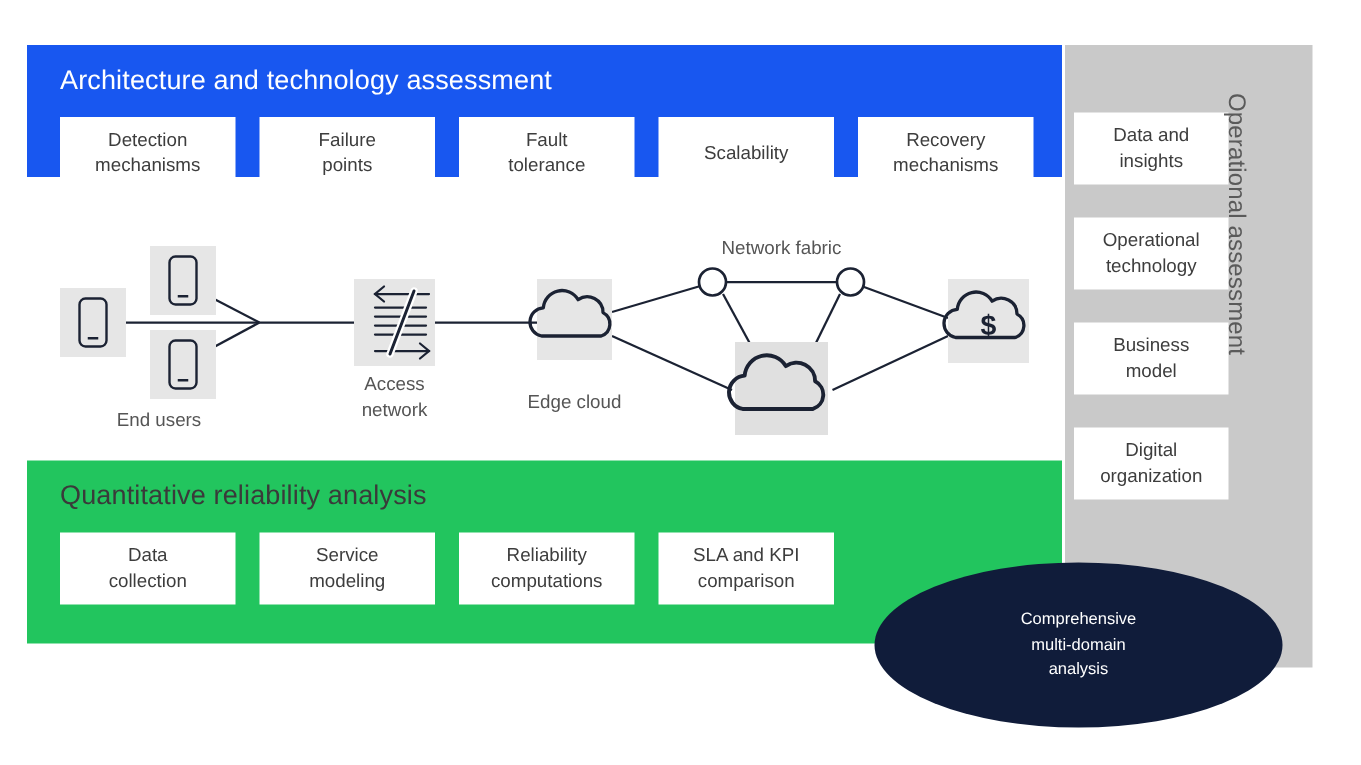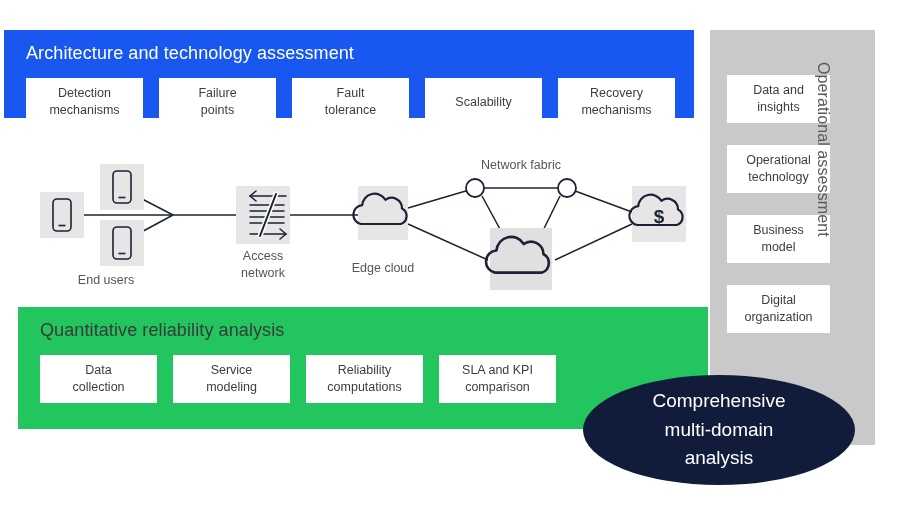--- a/index.html
+++ b/index.html
@@ -16,21 +16,21 @@
 
   
   .sidebar{
     position:absolute;
     left:710px;top:30px;
     width:165px;height:415px;
     background:#c9c9c9;
   }
   .sidebar-box{
     position:absolute;
-    left:17px;
+    left:6px;
     width:103px;
     background:#ffffff;
     display:flex;align-items:center;justify-content:center;
     text-align:center;
     color:#3d3d3d;
     font-size:12.5px;
     line-height:1.35;
     padding:0 20px;
     box-sizing:border-box;
   }
@@ -42,21 +42,21 @@
     transform-origin:0 0;
     font-size:16px;
     color:#5a5a5a;
     white-space:nowrap;
     letter-spacing:.1px;
   }
 
   
   .band-blue{
     position:absolute;
-    left:4px;top:30px;
+    left:18px;top:30px;
     width:690px;height:88px;
     background:#1857f0;
   }
   .band-title{
     position:absolute;
     left:22px;top:13px;
     font-size:18px;
     color:#ffffff;
     letter-spacing:.1px;
   }
@@ -107,21 +107,21 @@
   
   .ellipse{
     position:absolute;
     left:583px;top:375px;
     width:272px;height:110px;
     border-radius:50%;
     background:#101c3a;
     display:flex;align-items:center;justify-content:center;
     text-align:center;
     color:#ffffff;
-    font-size:19px;
+    font-size:11px;
     line-height:1.5;
     white-space:pre-line;
   }
 </style>
 </head>
 <body>
 
 <div id="canvas">
 
   <div class="sidebar">

